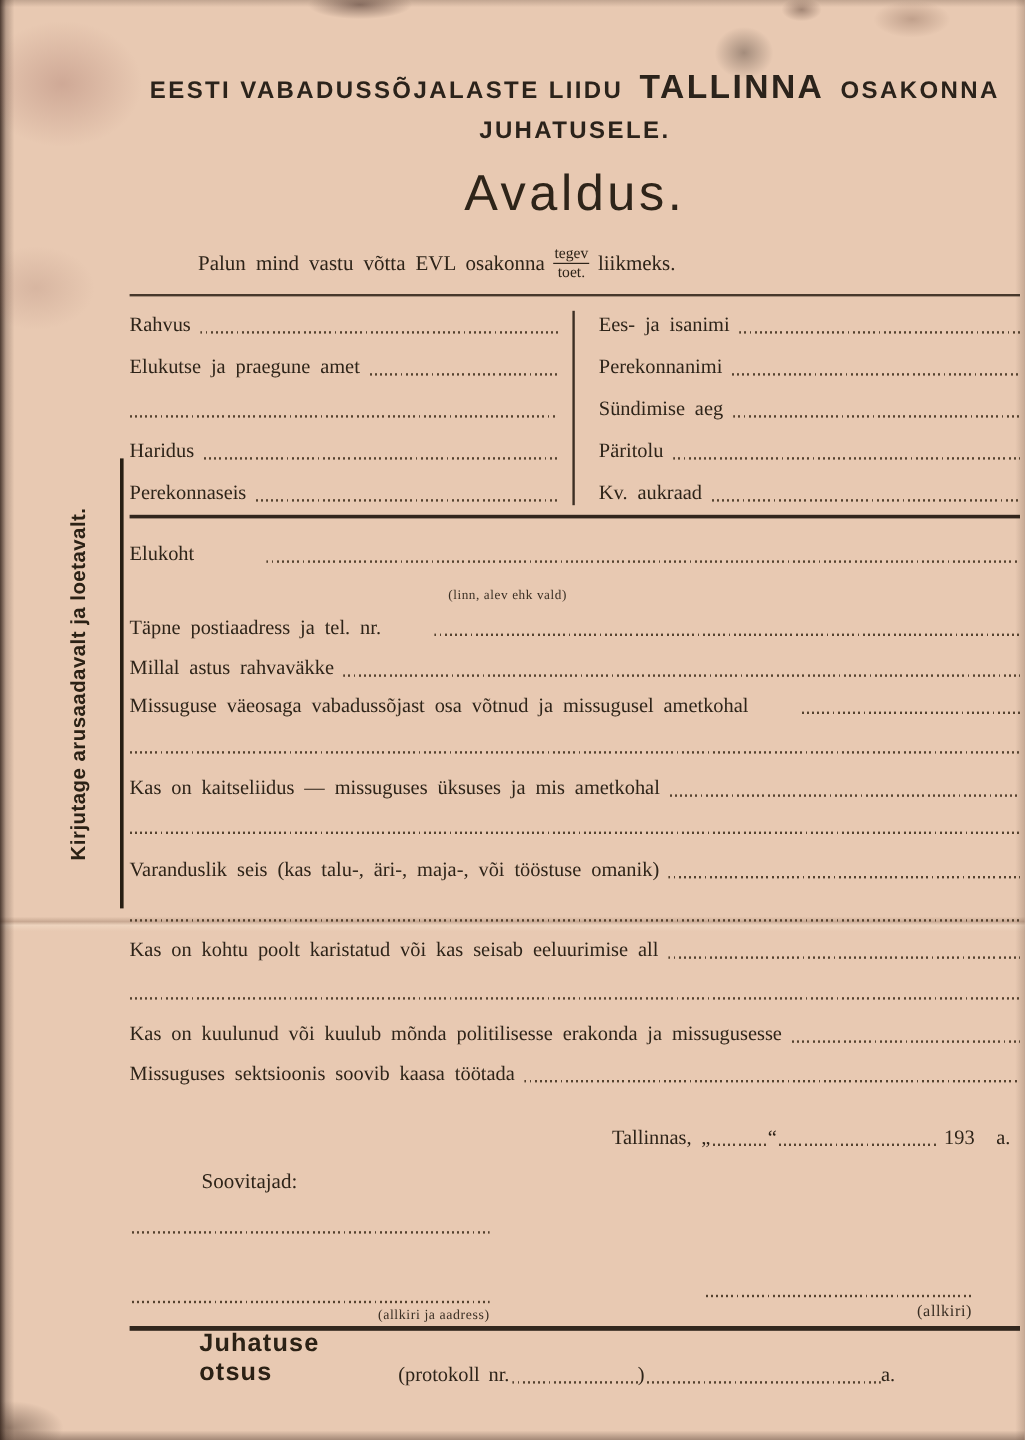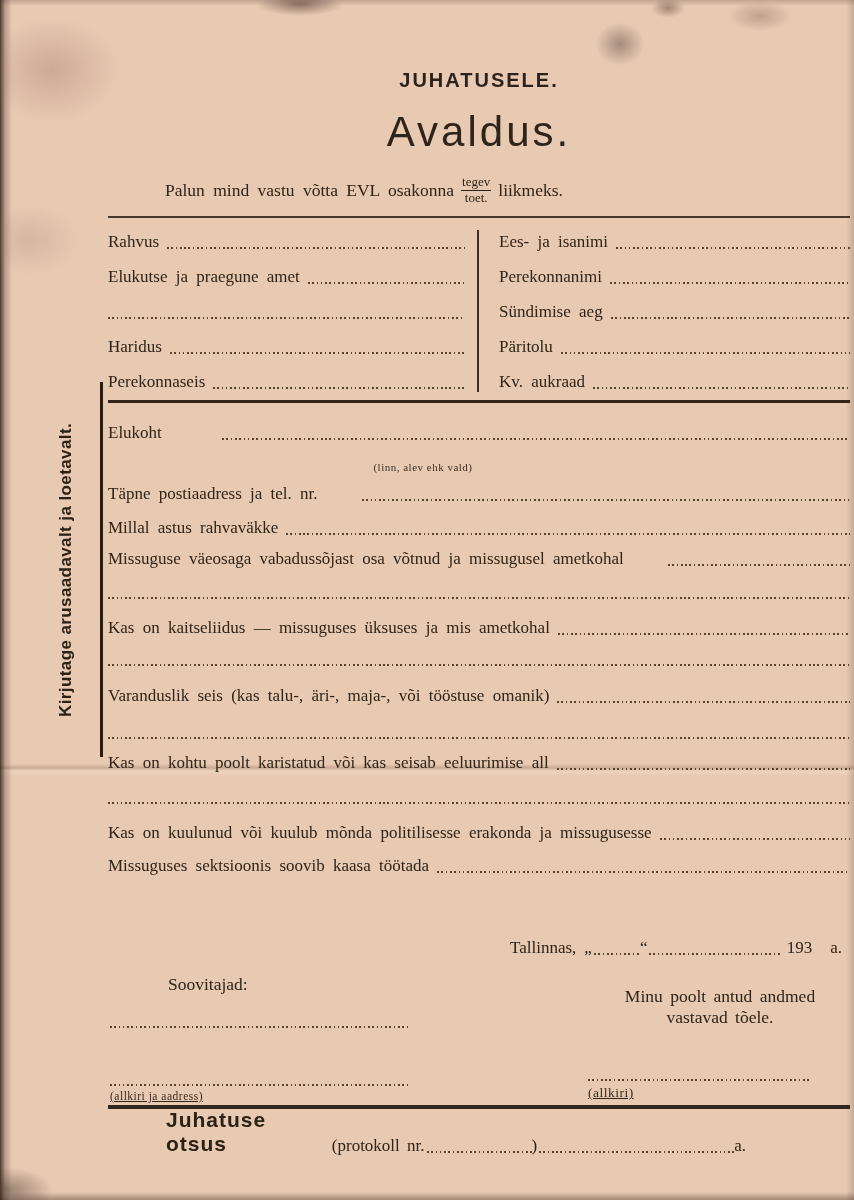--- a/index.html
+++ b/index.html
@@ -55,40 +55,45 @@
   .bracket{position:absolute;left:100px;top:382px;width:3px;height:375px;background:#271e13;}
   .margin-note{position:absolute;left:56px;top:382px;height:375px;writing-mode:vertical-rl;transform:rotate(180deg);font-family:"Liberation Sans",sans-serif;font-weight:700;font-size:17px;letter-spacing:0.4px;text-align:center;color:#2b2115;}
   
   .abs{position:absolute;}
   .date-row{left:510px;top:934px;right:12px;display:flex;align-items:flex-end;height:24px;font-size:17px;word-spacing:3px;}
   .date-row .dots{margin-left:2px;}
   .w46{flex:0 0 46px;}
   .yr{margin-left:6px;} .yrsuf{margin-left:18px;}
   .soov{left:168px;top:974px;font-size:17.5px;word-spacing:3px;}
   .decl{left:592px;top:986px;width:256px;text-align:center;font-size:17.5px;line-height:21px;word-spacing:3px;}
-  .sigblock{text-align:left;text-decoration:underline;}
+  .sigblock{text-align:right;}
   .caption{font-size:11.5px;letter-spacing:0.5px;margin-top:4px;color:#382d22;}
   .caption.big{font-size:13.5px;}
   .sig1{left:110px;top:1026px;width:298px;}
   .sig2{left:110px;top:1084px;width:298px;}
   .sig3{left:588px;top:1079px;width:222px;}
   .bottom-rule{left:108px;top:1105px;width:742px;height:3.5px;background:rgba(30,21,13,0.9);}
   .decision-row{left:166px;top:1130px;width:580px;display:flex;align-items:flex-end;height:26px;font-size:17px;}
   .decision-label{font-family:"Liberation Sans",sans-serif;font-weight:700;font-size:21px;letter-spacing:1px;color:#2b2115;line-height:24px;}
   .decision-row .pl{margin-left:10px;word-spacing:3px;}
   .decision-row .dots{flex:0 0 auto;margin-left:2px;}
   .w105{width:105px;} .w195{width:195px;}
 </style>
 </head>
 <body>
 
 <div class="page">
 
   <div class="content">
     <div class="header">
+      <div class="h-line1">
+        <span>EESTI VABADUSSÕJALASTE LIIDU</span>
+        <span class="h-big">TALLINNA</span>
+        <span>OSAKONNA</span>
+      </div>
       <div class="h-line2">JUHATUSELE.</div>
     </div>
 
     <div class="title">Avaldus.</div>
 
     <div class="intro">
       <span>Palun mind vastu võtta EVL osakonna</span>
       <span class="fraction">
         <span class="frac-top">tegev</span>
         <span class="frac-bottom">toet.</span>
@@ -203,24 +208,20 @@
     <span class="lbl" style="margin-left:8px;">„</span>
     <span class="dots w46"></span>
     <span class="lbl">“</span>
     <span class="dots"></span>
     <span class="lbl yr">193</span>
     <span class="lbl yrsuf">a.</span>
   </div>
 
   <div class="abs soov">Soovitajad:</div>
 
-  <div class="abs decl">
-    <div>Minu poolt antud andmed</div>
-    <div>vastavad tõele.</div>
-  </div>
 
   <div class="abs sig1">
     <div class="dotline"></div>
   </div>
 
   <div class="abs sig2 sigblock">
     <div class="dotline"></div>
     <div class="caption">(allkiri ja aadress)</div>
   </div>
 

